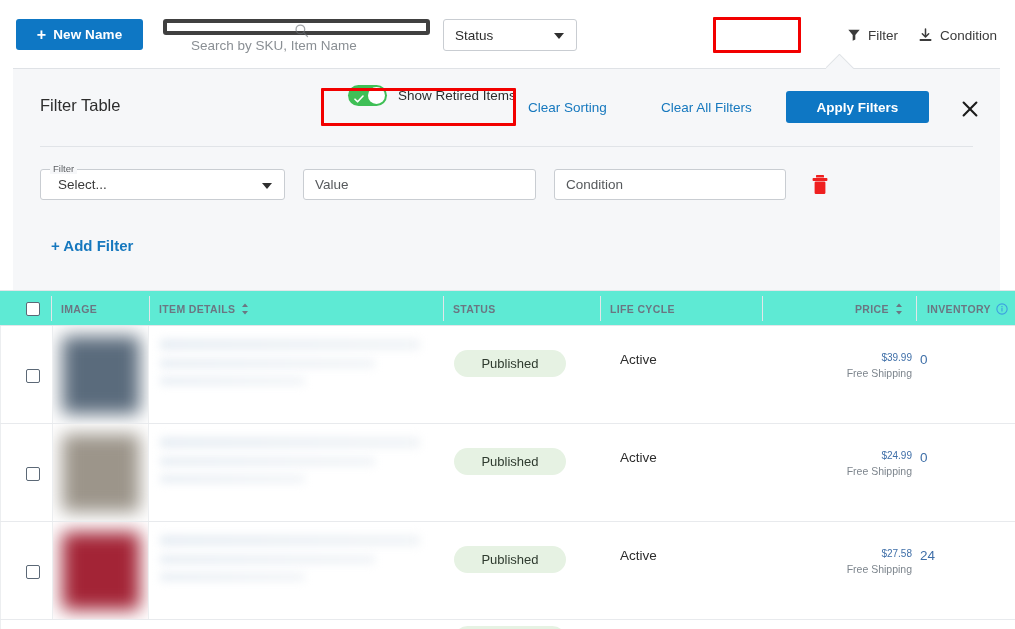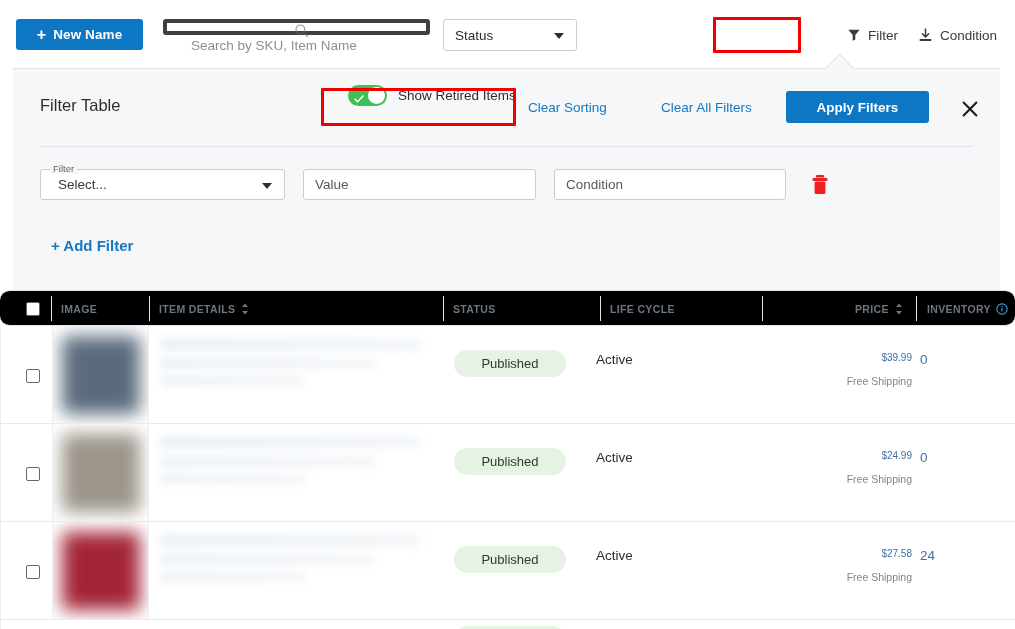--- a/index.html
+++ b/index.html
@@ -175,22 +175,21 @@
   .add-filter {
     position: absolute; left: 38px; top: 168px;
     font-size: 15px; color: #1678be; font-weight: bold; cursor: pointer;
   }
 
   
   .table { position: absolute; left: 0; top: 290px; width: 1015px; height: 339px; background:#fff; }
   .thead {
     position: relative; height: 36px; width: 1015px;
     border-top: 1px solid #e3e6e9; border-bottom: 1px solid #e3e6e9;
-    background: #000000;
-    border-radius: 10px;
+    background: #5eead4;
   }
   .th {
     position: absolute; top: 0; height: 35px;
     display: flex; align-items: center;
     font-size: 10.5px; color: #6b7682; font-weight: bold;
     letter-spacing: .35px;
   }
   .vsep { position: absolute; top: 5px; width: 1px; height: 25px; background: #e3e6e9; }
   .sort-ico { display: inline-block; margin-left: 6px; width: 8px; height: 12px; }
   .chk {
@@ -224,24 +223,24 @@
   .bl3 { height: 8px;  width: 145px; }
 
   .c-sep-status { left: 443px; top: 0; width: 1px; height: 97px; background: #eceef0; }
   .badge {
     position: absolute; left: 454px; top: 24px;
     min-width: 112px; height: 27px; border-radius: 14px;
     background: #e6f2e3; color: #2f3b2f;
     display: flex; align-items: center; justify-content: center;
     font-size: 13px; padding: 0 16px;
   }
-  .c-life { left: 596px; top: 26px; font-size: 13.5px; color: #2d2d2d; }
+  .c-life { left: 620px; top: 26px; font-size: 13.5px; color: #2d2d2d; }
   .c-price { left: 760px; top: 26px; width: 152px; text-align: right; }
   .price-main { font-size: 10px; color: #3f6fa8; }
-  .price-sub { font-size: 10.5px; color: #7d858d; margin-top: 12px; }
+  .price-sub { font-size: 10.5px; color: #7d858d; margin-top: 4px; }
   .c-inv { left: 920px; top: 26px; width: 28px; text-align: left;
            font-size: 13.5px; color: #3f6fa8; }
 
   .row-partial { height: 20px; overflow: hidden; border-bottom: none; }
   .right-gutter {
     position: absolute; right: 0; top: 68px; width: 15px; height: 222px; background: #fff;
   }
 </style>
 </head>
 <body>

